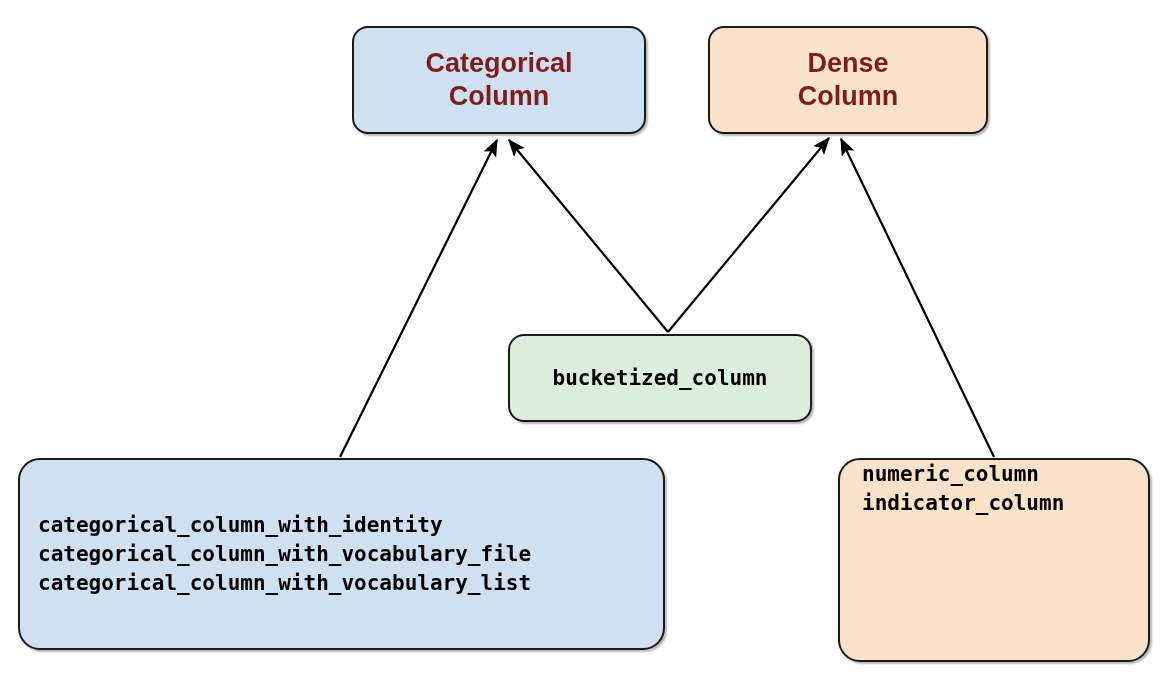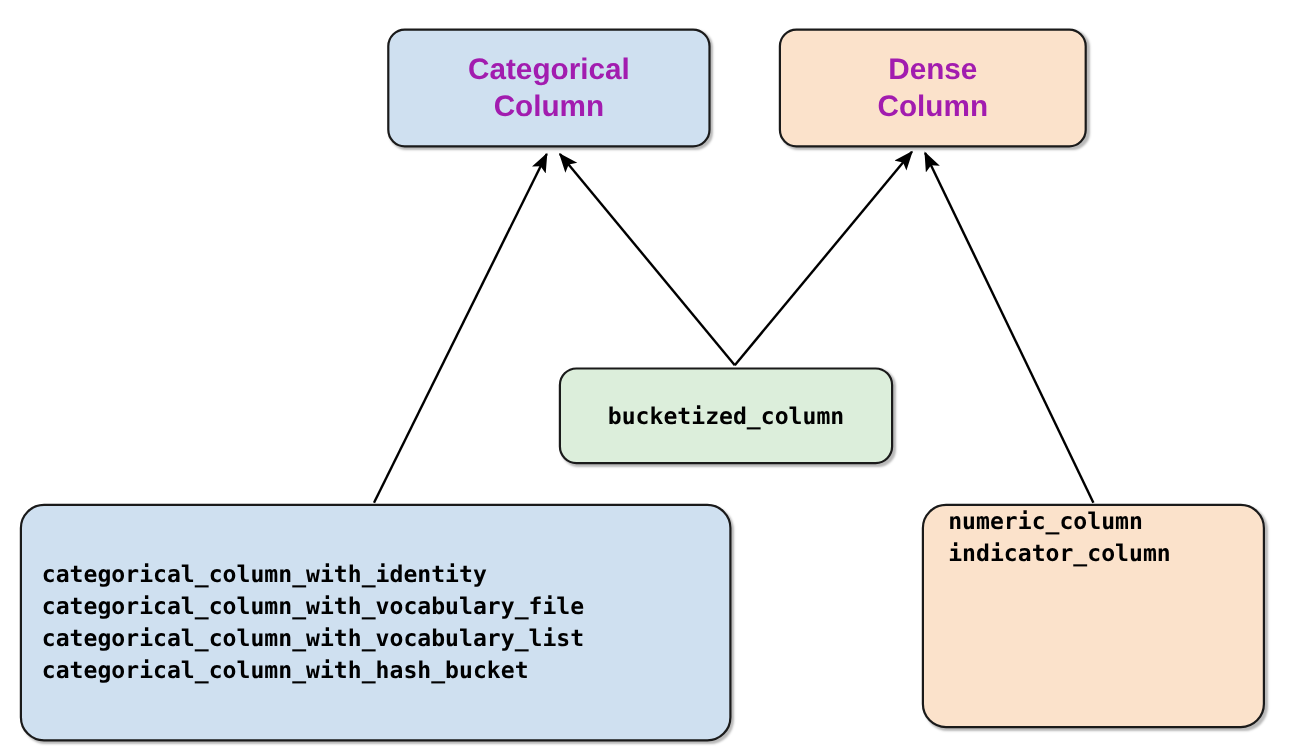--- a/index.html
+++ b/index.html
@@ -36,21 +36,21 @@
     flex-direction: column;
     align-items: center;
     justify-content: center;
     box-shadow: 2px 2px 2px rgba(0,0,0,0.28);
   }
   .node-title {
     font-family: "Liberation Sans", sans-serif;
     font-weight: bold;
     font-size: 27px;
     line-height: 1.22;
-    color: #a21caf;
+    color: #7f1d1d;
     text-align: center;
     white-space: pre-line;
   }
   .node-mono {
     font-family: "DejaVu Sans Mono", monospace;
     font-weight: bold;
     font-size: 21px;
     line-height: 1.0;
     color: #000000;
     white-space: nowrap;
@@ -69,21 +69,21 @@
     border-radius: 16px;
   }
   #node-bucketized {
     left: 508px; top: 334px;
     width: 304px; height: 88px;
     background: #dceedb;
     border-radius: 16px;
   }
   #node-categorical-list {
     left: 18px; top: 458px;
-    width: 647px; height: 216px;
+    width: 647px; height: 192px;
     background: #cfe0f0;
     border-radius: 22px;
     align-items: flex-start;
     justify-content: center;
   }
   #node-dense-list {
     left: 838px; top: 458px;
     width: 312px; height: 204px;
     background: #fbe2cb;
     border-radius: 22px;
@@ -138,21 +138,20 @@
 
   <div class="node" id="node-bucketized">
     <div class="node-mono">bucketized_column</div>
   </div>
 
   <div class="node" id="node-categorical-list">
     <div class="list-wrap">
       <div class="list-item">categorical_column_with_identity</div>
       <div class="list-item">categorical_column_with_vocabulary_file</div>
       <div class="list-item">categorical_column_with_vocabulary_list</div>
-      <div class="list-item">categorical_column_with_hash_bucket</div>
     </div>
   </div>
 
   <div class="node" id="node-dense-list">
     <div class="list-wrap">
       <div class="list-item">numeric_column</div>
       <div class="list-item">indicator_column</div>
     </div>
   </div>
 

